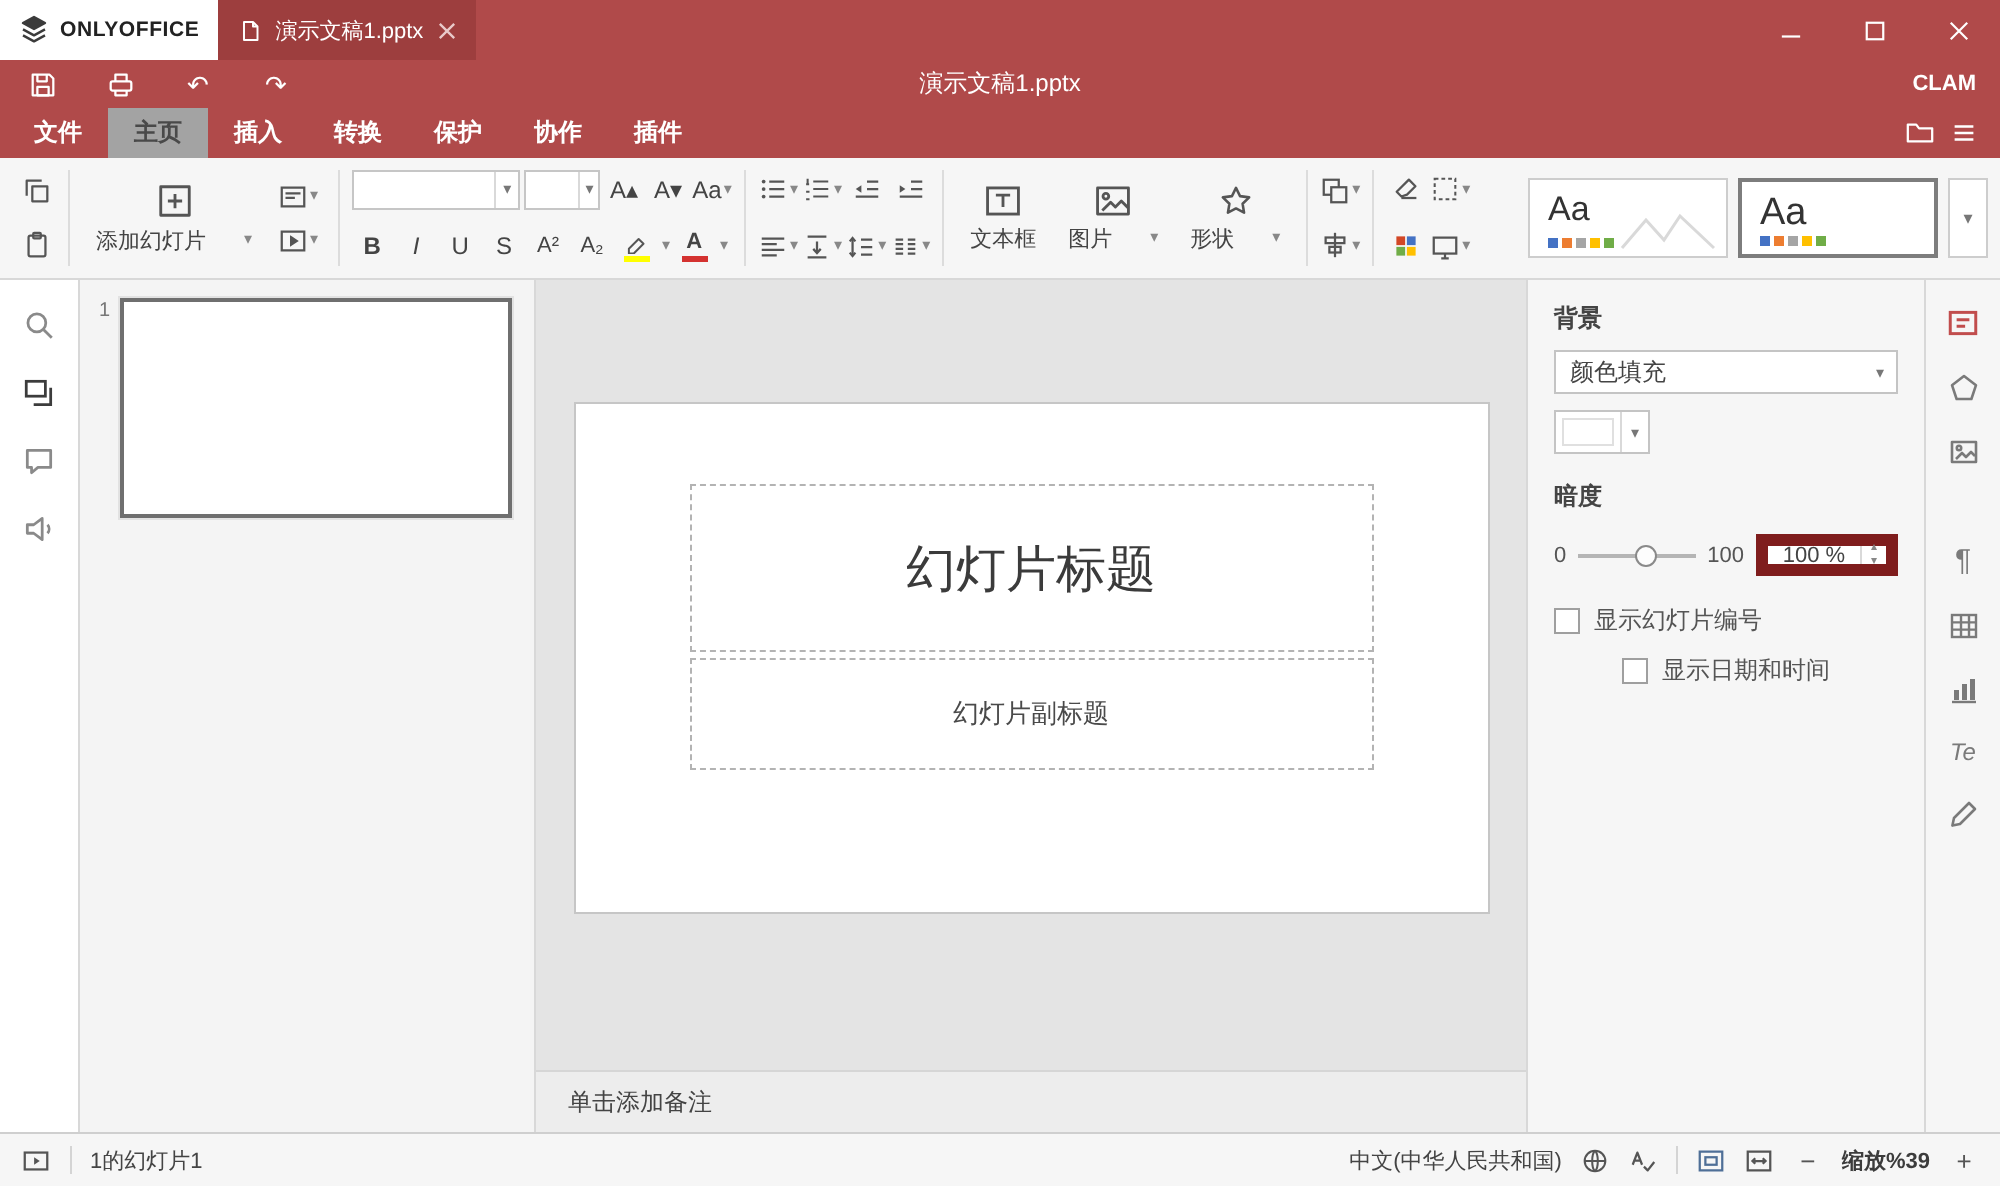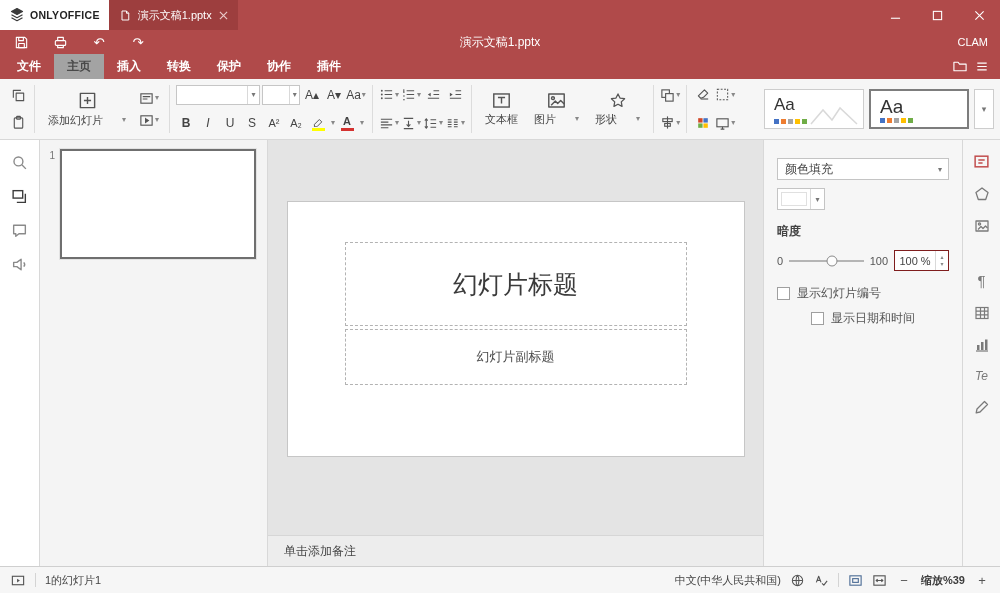--- a/index.html
+++ b/index.html
@@ -19,21 +19,21 @@
   .tab-close { color:#e9caca; display:flex; align-items:center; }
   .tb-spacer { flex:1; }
   .win-btns { display:flex; }
   .win-btn { width:42px; display:flex; align-items:center; justify-content:center; color:#fff; }
 
   
   .doc-header { height:24px; background:#b04a4a; display:flex; align-items:center; padding:0 12px; gap:21px; position:relative; flex:0 0 auto; }
   .qat-btn { color:#fff; display:flex; align-items:center; justify-content:center; width:18px; height:18px; }
   .glyph-btn { font-size:13px; line-height:1; color:#fff; }
   .doc-title { position:absolute; left:50%; top:50%; transform:translate(-50%,-50%); color:#fff; font-size:12px; }
-  .user-name { margin-left:auto; color:#fff; font-size:11px; font-weight:400; }
+  .user-name { margin-left:auto; color:#fff; font-size:11px; font-weight:700; }
 
   
   .menu-row { height:25px; background:#b04a4a; display:flex; align-items:stretch; padding-left:4px; flex:0 0 auto; }
   .menu-tab { padding:0 13px; display:flex; align-items:center; color:#fff; font-size:12px; font-weight:700; cursor:default; }
   .menu-tab.active { background:#a3a3a3; color:#494949; }
   .menu-right { margin-left:auto; display:flex; align-items:center; gap:6px; padding-right:10px; }
   .menu-right .icon { color:#fff; display:flex; }
 
   
   .toolbar { height:61px; background:#f6f6f6; border-bottom:1px solid #d8d8d8; display:flex; align-items:stretch; padding:0 4px; flex:0 0 auto; }
@@ -84,21 +84,21 @@
   .rp-label { font-size:12px; font-weight:700; color:#444; }
   .rp-select { margin-top:7px; height:22px; background:#fff; border:1px solid #c4c4c4; display:flex; align-items:center; justify-content:space-between; padding:0 0 0 7px; font-size:12px; color:#444; }
   .rp-select .chevbox { width:16px; align-self:stretch; display:flex; align-items:center; justify-content:center; color:#777; font-size:8px; }
   .rp-color { margin-top:8px; width:48px; height:22px; background:#fff; border:1px solid #c4c4c4; display:flex; }
   .rp-color .swatch { flex:1; background:#fff; margin:3px; border:1px solid #e0e0e0; }
   .rp-color .chevbox { width:14px; border-left:1px solid #d9d9d9; display:flex; align-items:center; justify-content:center; color:#777; font-size:8px; }
   .rp-opacity-label { margin-top:13px; font-size:12px; font-weight:700; color:#444; }
   .slider-row { margin-top:10px; display:flex; align-items:center; gap:6px; font-size:11px; color:#555; }
   .slider-track { flex:1; height:2px; background:#b5b5b5; position:relative; }
   .slider-knob { position:absolute; left:58%; top:50%; transform:translate(-50%,-50%); width:11px; height:11px; border-radius:50%; background:#fdfdfd; border:1px solid #8a8a8a; }
-  .spinner { width:55px; height:21px; background:#fff; border:1px solid #7f1d1d; display:flex; align-items:center;justify-content:space-between; }
+  .spinner { width:71px; height:21px; background:#fff; border:6px solid #7f1d1d; display:flex; align-items:center;justify-content:space-between; }
   .spinner .val { flex:1; text-align:center; font-size:11px; color:#444; }
   .spinner .arrows { width:13px; align-self:stretch; border-left:1px solid #d9d9d9; display:flex; flex-direction:column; align-items:center; justify-content:center; color:#888; font-size:6px; line-height:1.1; }
   .check-row { margin-top:14px; display:flex; align-items:center; gap:7px; font-size:12px; color:#555; }
   .check-row + .check-row { margin-top:8px;justify-content:center; }
   .checkbox { width:13px; height:13px; background:#fff; border:1px solid #9f9f9f; flex:0 0 auto; }
 
   .right-rail { width:38px; background:#f6f6f6; border-left:1px solid #d8d8d8; display:flex; flex-direction:column; align-items:center; padding-top:13px; gap:16px; }
   .rr-btn { color:#7a7a7a; display:flex; align-items:center; justify-content:center; font-size:13px; }
   .rr-btn.active { color:#c14d4d; }
   .rr-gap { height:6px; }
@@ -515,20 +515,21 @@
           </div>
           <div class="ph ph-sub">
             <span>幻灯片副标题</span>
           </div>
         </div>
       </div>
       <div class="notes">单击添加备注</div>
     </div>
 
     <div class="right-panel">
+      <div class="rp-label">背景</div>
       <div class="rp-select">
         <span>颜色填充</span>
         <span class="chevbox">▾</span>
       </div>
       <div class="rp-color">
         <span class="swatch"></span>
         <span class="chevbox">▾</span>
       </div>
       <div class="rp-opacity-label">暗度</div>
       <div class="slider-row">

